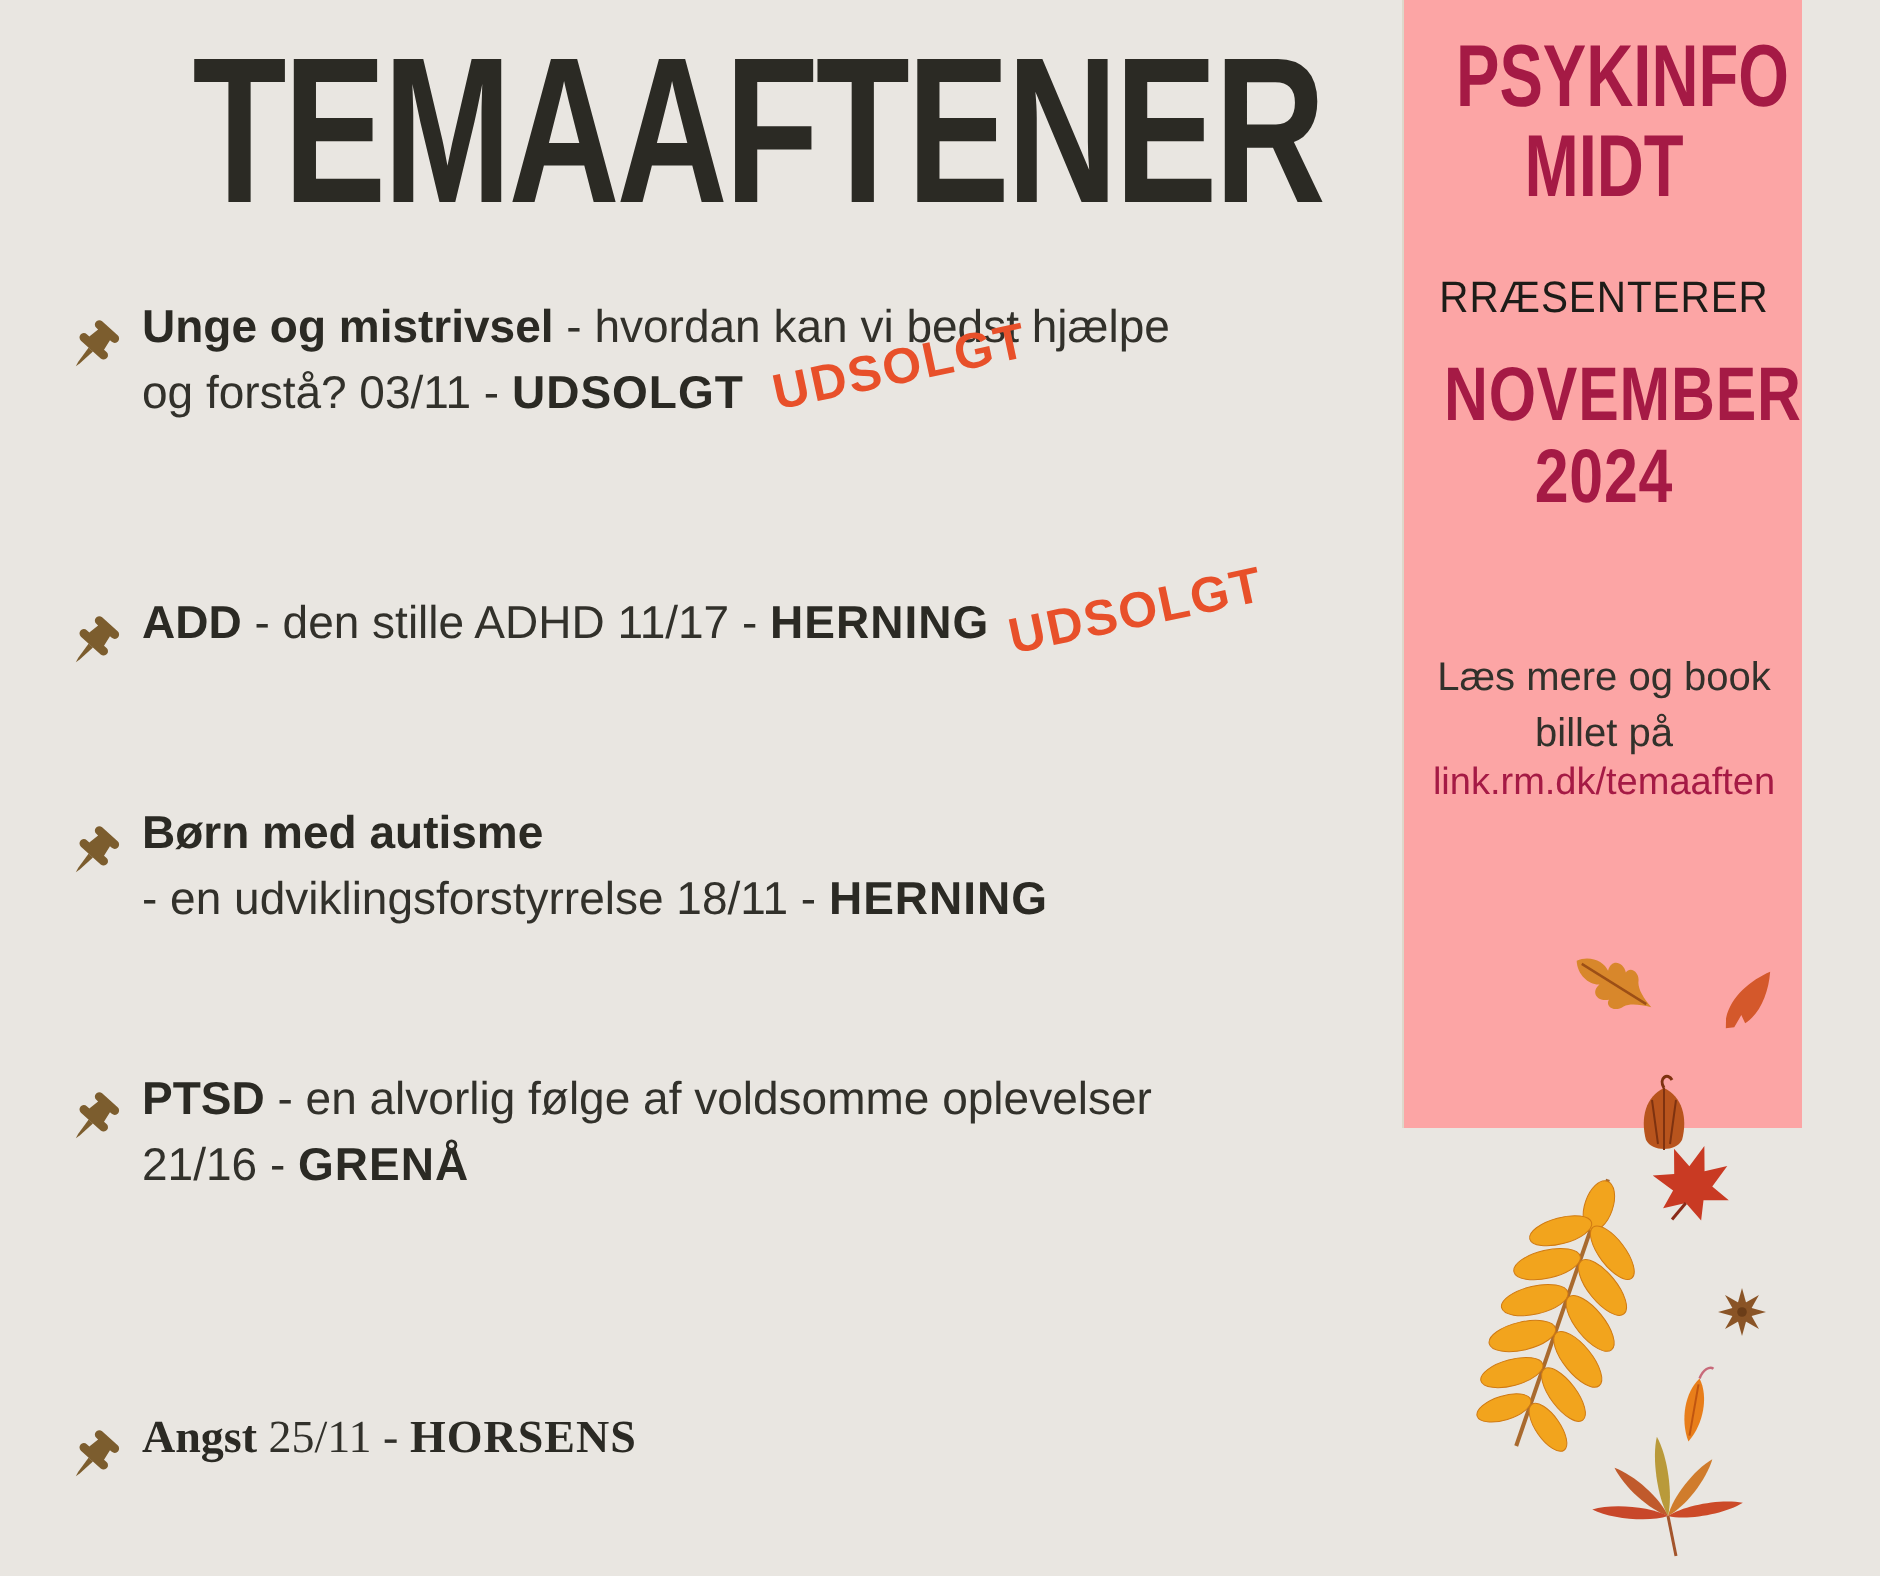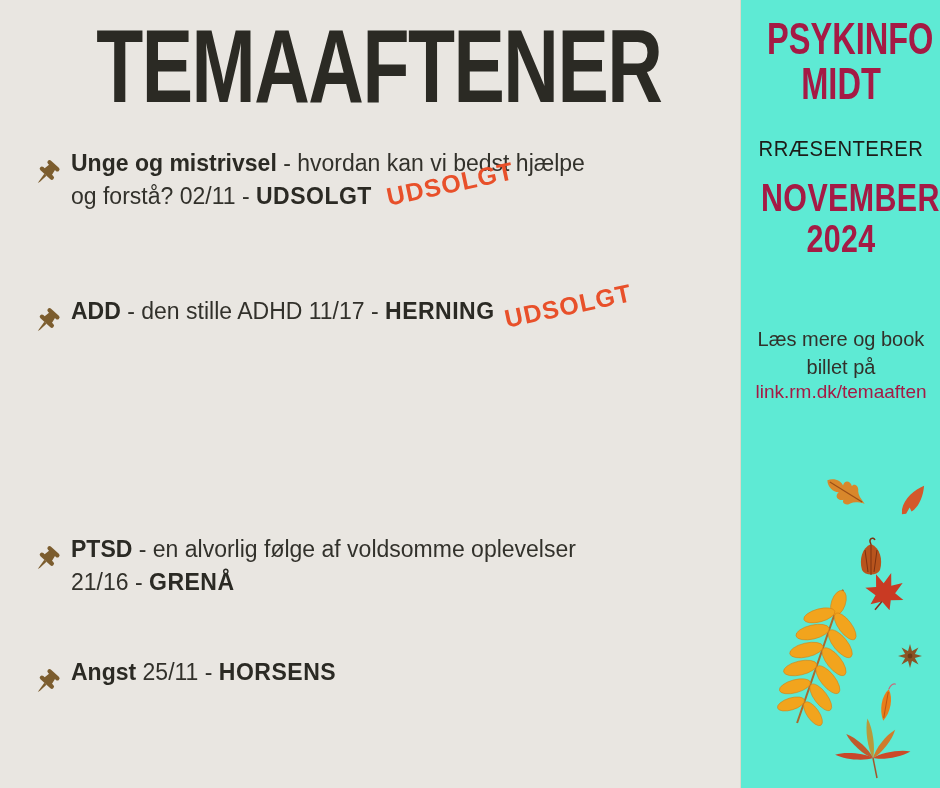--- a/index.html
+++ b/index.html
@@ -5,30 +5,30 @@
   html,body{margin:0;padding:0;background:#cfcfcf;}
   .poster{position:relative;width:940px;height:788px;overflow:hidden;
           font-family:"Liberation Sans","DejaVu Sans",sans-serif;background:#e9e6e1;}
   
   .left{position:absolute;left:0;top:0;width:740px;height:788px;background:#e9e6e1;}
   .title{margin:0;padding-top:14px;text-align:center;font-size:104px;font-weight:700;
          line-height:1;letter-spacing:-2px;color:#2b2a24;
          transform:scaleX(0.74);transform-origin:50% 0;white-space:nowrap;}
   .event{position:absolute;left:0;width:740px;box-sizing:border-box;padding-left:71px;
          font-size:23px;line-height:33px;color:#32312b;}
-  .e1{top:147px;} .e2{top:295px;} .e3{top:400px;} .e4{top:533px;} .e5{top:656px;}
+  .e1{top:147px;} .e2{top:295px;} .e3{top:400px;} .e4{top:533px;} .e5{top:702px;font-family:Liberation Serif, serif;}
   .event strong{font-weight:700;color:#2b2a24;}
   .city{color:#9a5630;font-weight:700;letter-spacing:0.5px;}
   .pin{position:absolute;left:28px;top:7px;width:38px;height:38px;display:block;}
   .pin svg{width:100%;height:100%;overflow:visible;}
   .soldout{position:absolute;font-size:25px;font-weight:700;letter-spacing:1px;
            color:#e8502a;transform:rotate(-12deg);transform-origin:left center;white-space:nowrap;}
   .so1{left:387px;top:34px;} .so2{left:505px;top:8px;}
   
-  .right{position:absolute;left:740px;top:0;width:200px;height:788px;background:#5eead4;
+  .right{position:absolute;left:701px;top:0;width:200px;height:564px;background:#fca5a5;
          border-left:1px solid #ded7ca;box-sizing:border-box;}
   .rblock{position:absolute;left:0;width:200px;text-align:center;white-space:nowrap;}
   .brand{top:16px;font-size:44px;font-weight:700;line-height:45px;color:#a51a45;
          transform:scaleX(0.74);transform-origin:50% 0;}
   .presents{top:136px;font-size:22px;letter-spacing:0.5px;color:#1d1c18;
             transform:scaleX(0.92);transform-origin:50% 0;}
   .month{top:178px;font-size:38px;font-weight:700;line-height:41px;letter-spacing:0.5px;
          color:#a51a45;transform:scaleX(0.8);transform-origin:50% 0;}
   .cta{top:325px;font-size:20px;line-height:28px;color:#32312b;}
   .linkline{top:381px;font-size:19px;color:#a51a45;cursor:pointer;}
@@ -46,40 +46,54 @@
       <span class="pin">
         <svg viewBox="-4 -4 40 40">
             <g transform="rotate(42 16 16)" fill="#7c5d2e">
           <path d="M10.5 3.5h11a2.3 2.3 0 0 1 0 4.6h-1.3l1 5.8h1.8a2.3 2.3 0 0 1 0 4.6h-14a2.3 2.3 0 0 1 0-4.6h1.8l1-5.8h-1.3a2.3 2.3 0 0 1 0-4.6z"></path>
           <path d="M14.5 18.5h3l-.9 9.2-.6 2.6-.6-2.6z"></path>
             </g>
           </svg>
       </span>
       <p class="etext" style="margin:0;">
         <strong>Unge og mistrivsel</strong><span> - hvordan kan vi bedst hjælpe</span><br>
-        <span>og forstå? 02/11 - </span><strong class="city">UDSOLGT</strong>
+        <span>og forstå? 03/11 - </span><strong class="city">UDSOLGT</strong>
       </p>
       <span class="soldout so1">UDSOLGT</span>
     </section>
 
     <section class="event e2">
       <span class="pin">
         <svg viewBox="-4 -4 40 40">
             <g transform="rotate(42 16 16)" fill="#7c5d2e">
           <path d="M10.5 3.5h11a2.3 2.3 0 0 1 0 4.6h-1.3l1 5.8h1.8a2.3 2.3 0 0 1 0 4.6h-14a2.3 2.3 0 0 1 0-4.6h1.8l1-5.8h-1.3a2.3 2.3 0 0 1 0-4.6z"></path>
           <path d="M14.5 18.5h3l-.9 9.2-.6 2.6-.6-2.6z"></path>
             </g>
           </svg>
       </span>
       <p class="etext" style="margin:0;">
         <strong>ADD</strong><span> - den stille ADHD 11/17 - </span><strong class="city">HERNING</strong>
       </p>
       <span class="soldout so2">UDSOLGT</span>
     </section>
 
+    <section class="event e3">
+      <span class="pin">
+        <svg viewBox="-4 -4 40 40">
+            <g transform="rotate(42 16 16)" fill="#7c5d2e">
+          <path d="M10.5 3.5h11a2.3 2.3 0 0 1 0 4.6h-1.3l1 5.8h1.8a2.3 2.3 0 0 1 0 4.6h-14a2.3 2.3 0 0 1 0-4.6h1.8l1-5.8h-1.3a2.3 2.3 0 0 1 0-4.6z"></path>
+          <path d="M14.5 18.5h3l-.9 9.2-.6 2.6-.6-2.6z"></path>
+            </g>
+          </svg>
+      </span>
+      <p class="etext" style="margin:0;">
+        <strong>Børn med autisme</strong><br>
+        <span>- en udviklingsforstyrrelse 18/11 - </span><strong class="city">HERNING</strong>
+      </p>
+    </section>
 
     <section class="event e4">
       <span class="pin">
         <svg viewBox="-4 -4 40 40">
             <g transform="rotate(42 16 16)" fill="#7c5d2e">
           <path d="M10.5 3.5h11a2.3 2.3 0 0 1 0 4.6h-1.3l1 5.8h1.8a2.3 2.3 0 0 1 0 4.6h-14a2.3 2.3 0 0 1 0-4.6h1.8l1-5.8h-1.3a2.3 2.3 0 0 1 0-4.6z"></path>
           <path d="M14.5 18.5h3l-.9 9.2-.6 2.6-.6-2.6z"></path>
             </g>
           </svg>
       </span>

